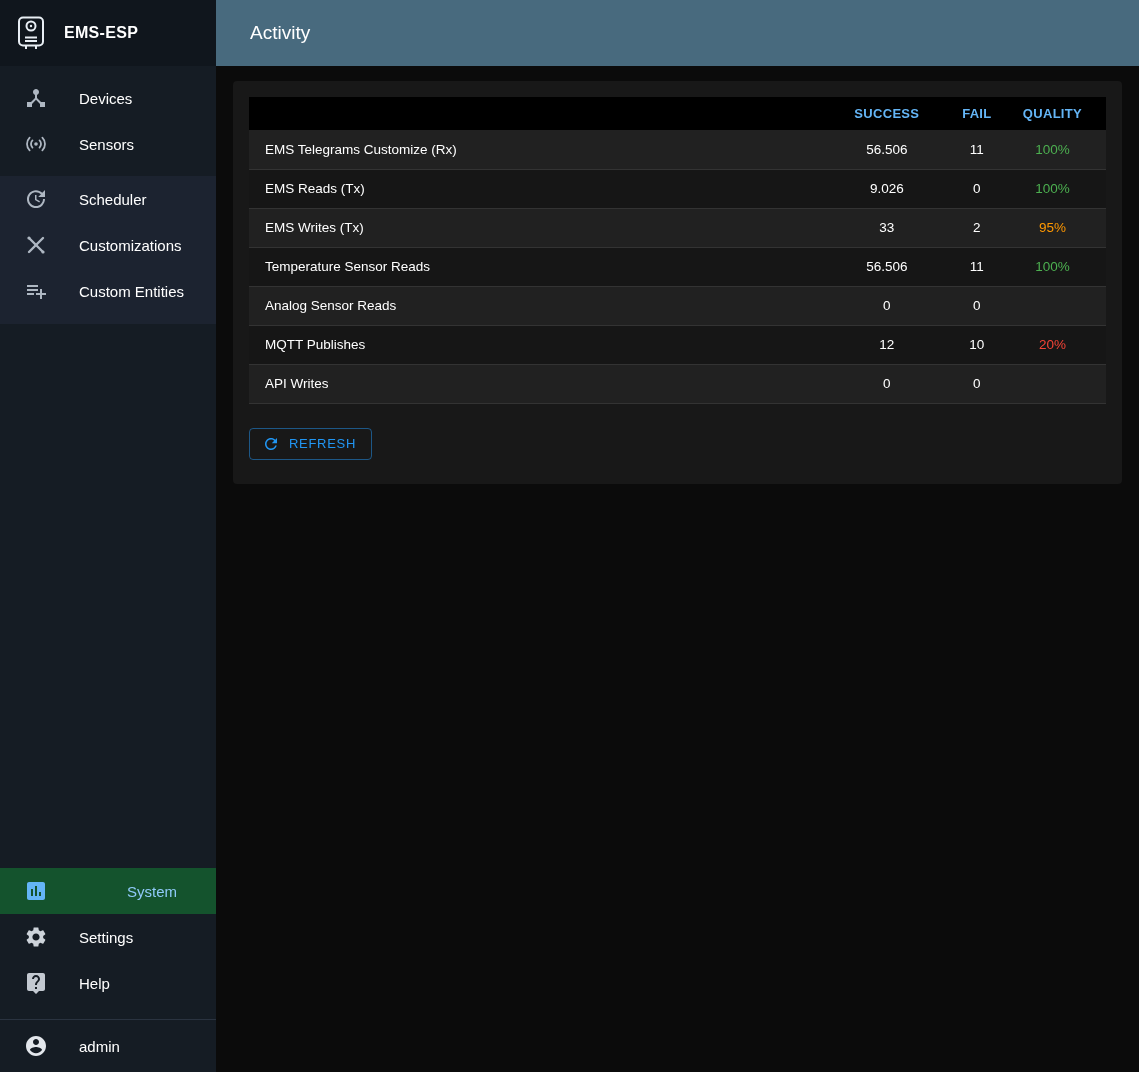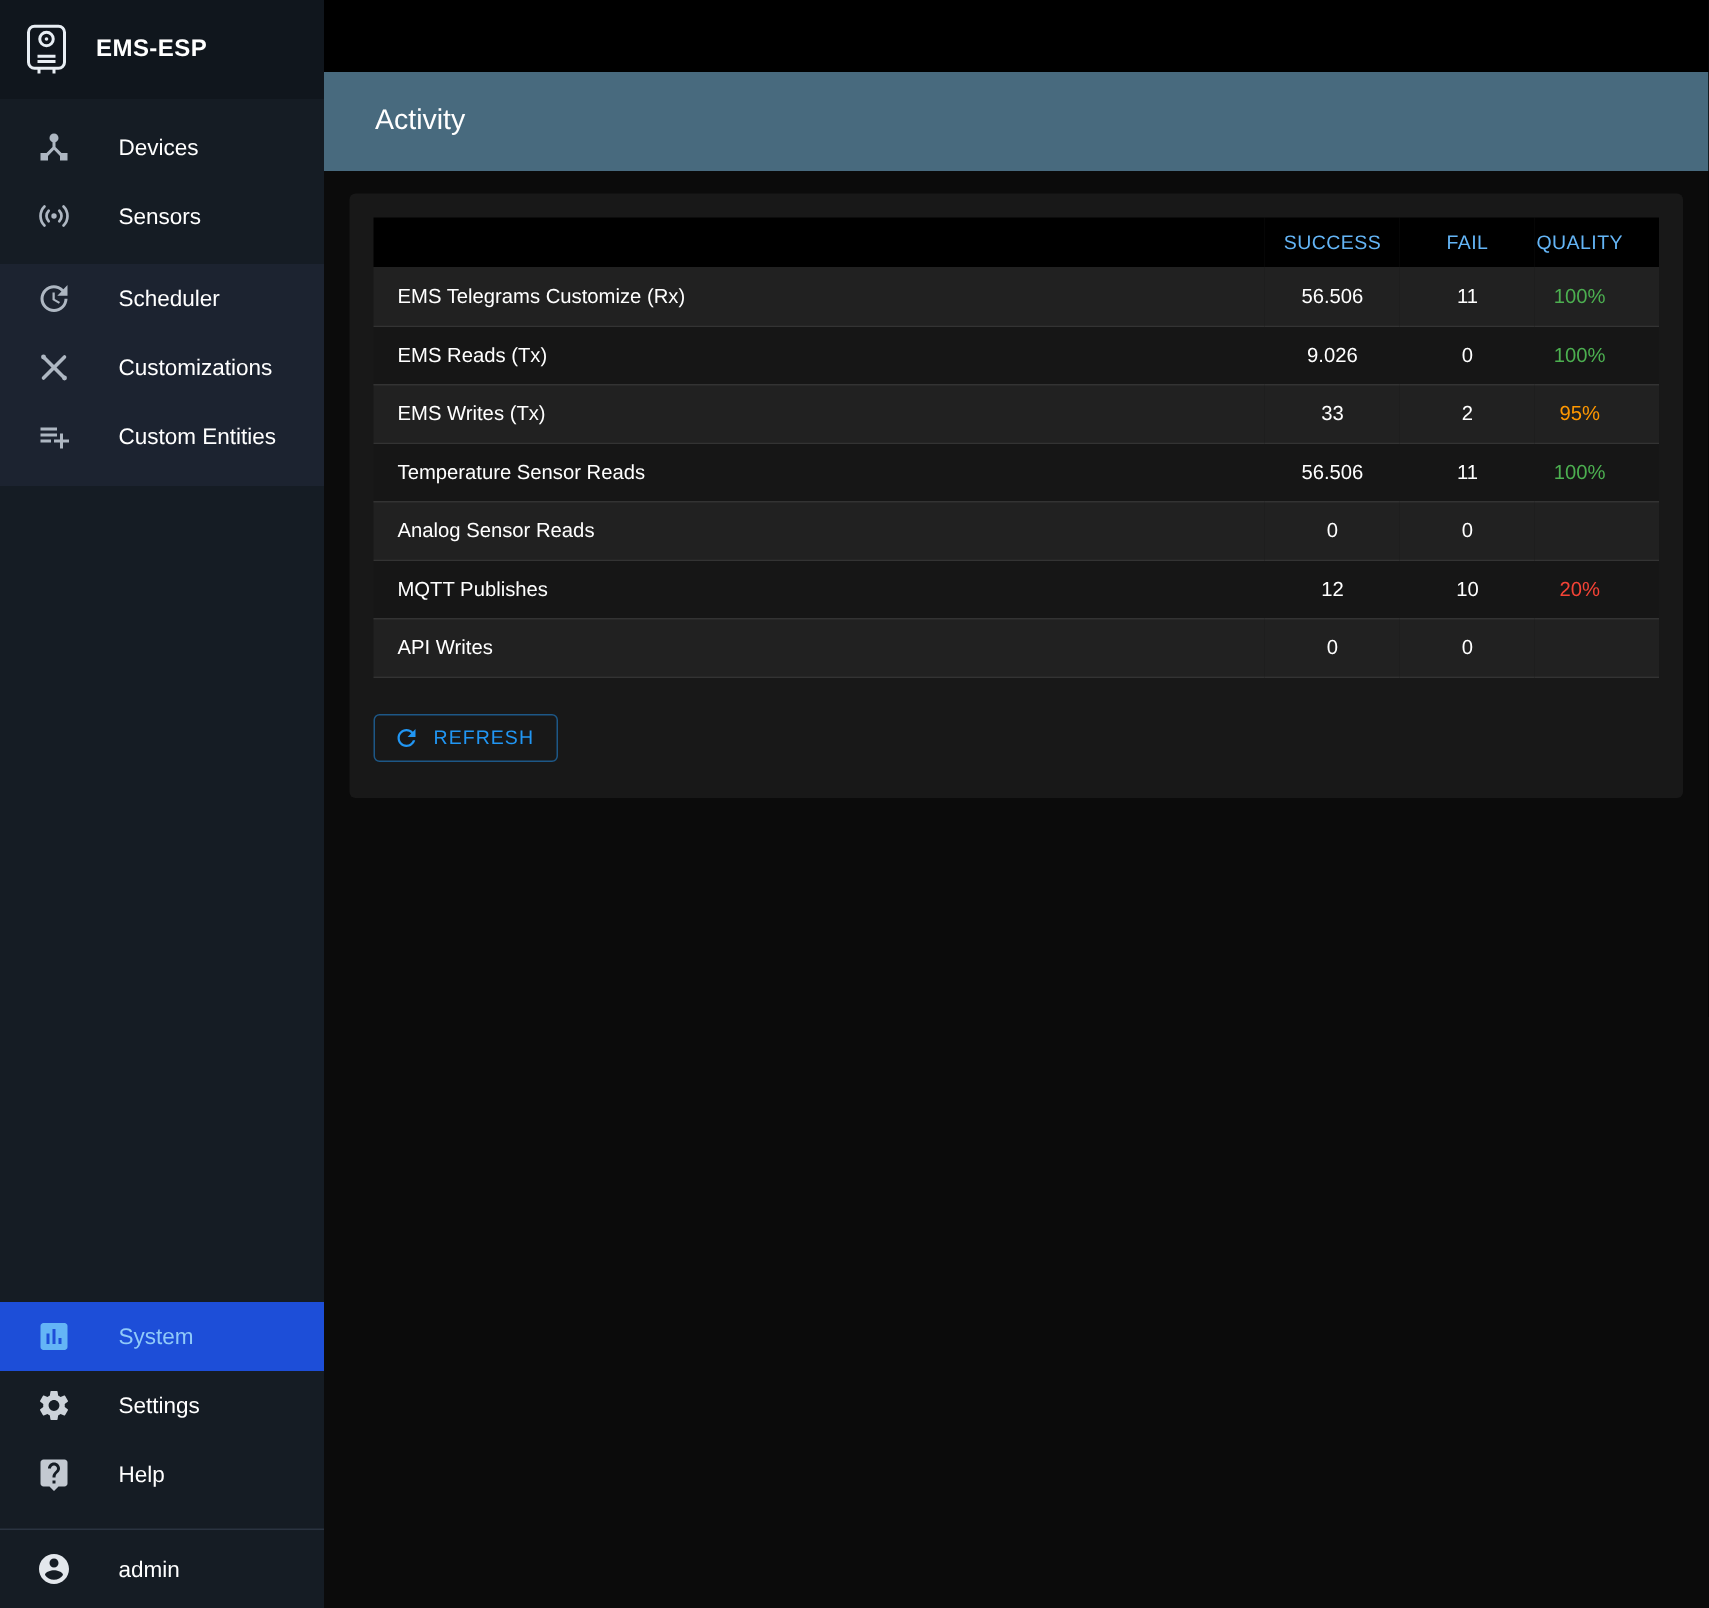--- a/index.html
+++ b/index.html
@@ -32,21 +32,21 @@
     height:46px; display:flex; align-items:center;
     padding-left:24px; padding-right:12px;
     color:#fff; font-size:15px; cursor:pointer;
     white-space:nowrap;
   }
   .nav-item .icon {
     width:24px; height:24px; margin-right:31px;
     color:#aeb7c2; display:flex; align-items:center; justify-content:center; flex:none;
   }
   .nav-item .icon svg { width:24px; height:24px; }
-  .nav-item.selected { background:#1d4ed8; }
+  .nav-item.selected { background:#14532d;gap:48px; }
   .nav-item.selected .icon { color:#64b5f6; }
   .nav-item.selected .nav-label { color:#90caf9; }
 
   .customize-block { background:#1c2330; margin-top:9px; padding-bottom:10px; }
   .customize-heading {
     height:46px; display:flex; align-items:center;
     padding-left:20px; color:#64b5f6; font-size:15px; font-weight:bold;
   }
 
   .nav-bottom { margin-top:auto; padding-bottom:13px; }
@@ -55,21 +55,21 @@
     height:52px; display:flex; align-items:center;
     padding-left:24px; color:#fff; font-size:15px; cursor:pointer;
   }
   .user-row .icon {
     width:24px; height:24px; margin-right:31px;
     color:#e3e7ec; display:flex; flex:none;
   }
   .user-row .icon svg { width:24px; height:24px; }
 
   
-  .main { flex:1; display:flex; flex-direction:column; background:#0b0b0b;margin-top:48px; }
+  .main { flex:1; display:flex; flex-direction:column; background:#0b0b0b; }
   .appbar {
     height:66px; min-height:66px;
     background:#486a7e;
     display:flex; align-items:center;
     padding:0 34px;
     color:#fff; font-size:19px;
   }
   .tabbar { height:49px; min-height:49px; display:flex; }
   .tab {
     flex:1; position:relative; cursor:pointer;
@@ -82,21 +82,21 @@
 
   .card {
     margin:15px 17px 0 17px;
     background:#181818;
     border-radius:4px;
     padding:16px 16px 24px 16px;
   }
   table.activity { width:100%; border-collapse:collapse; }
   thead tr { background:#000; height:33px; }
   th {
-    color:#64b5f6; font-size:13px; font-weight:normal; letter-spacing:.3px;
+    color:#64b5f6; font-size:13px; font-weight:bold; letter-spacing:.3px;
   }
   tbody tr { height:39px; border-bottom:1px solid #333; }
   tbody tr:nth-child(odd)  { background:#212121; }
   tbody tr:nth-child(even) { background:#161616; }
   td { color:#fff; font-size:13.5px; }
   .name-col  { text-align:left; padding-left:16px; }
   .col-success { width:90px; text-align:center; }
   .col-fail    { width:90px; text-align:center; }
   .col-quality { width:80px; text-align:center; padding-right:24px; }
 

